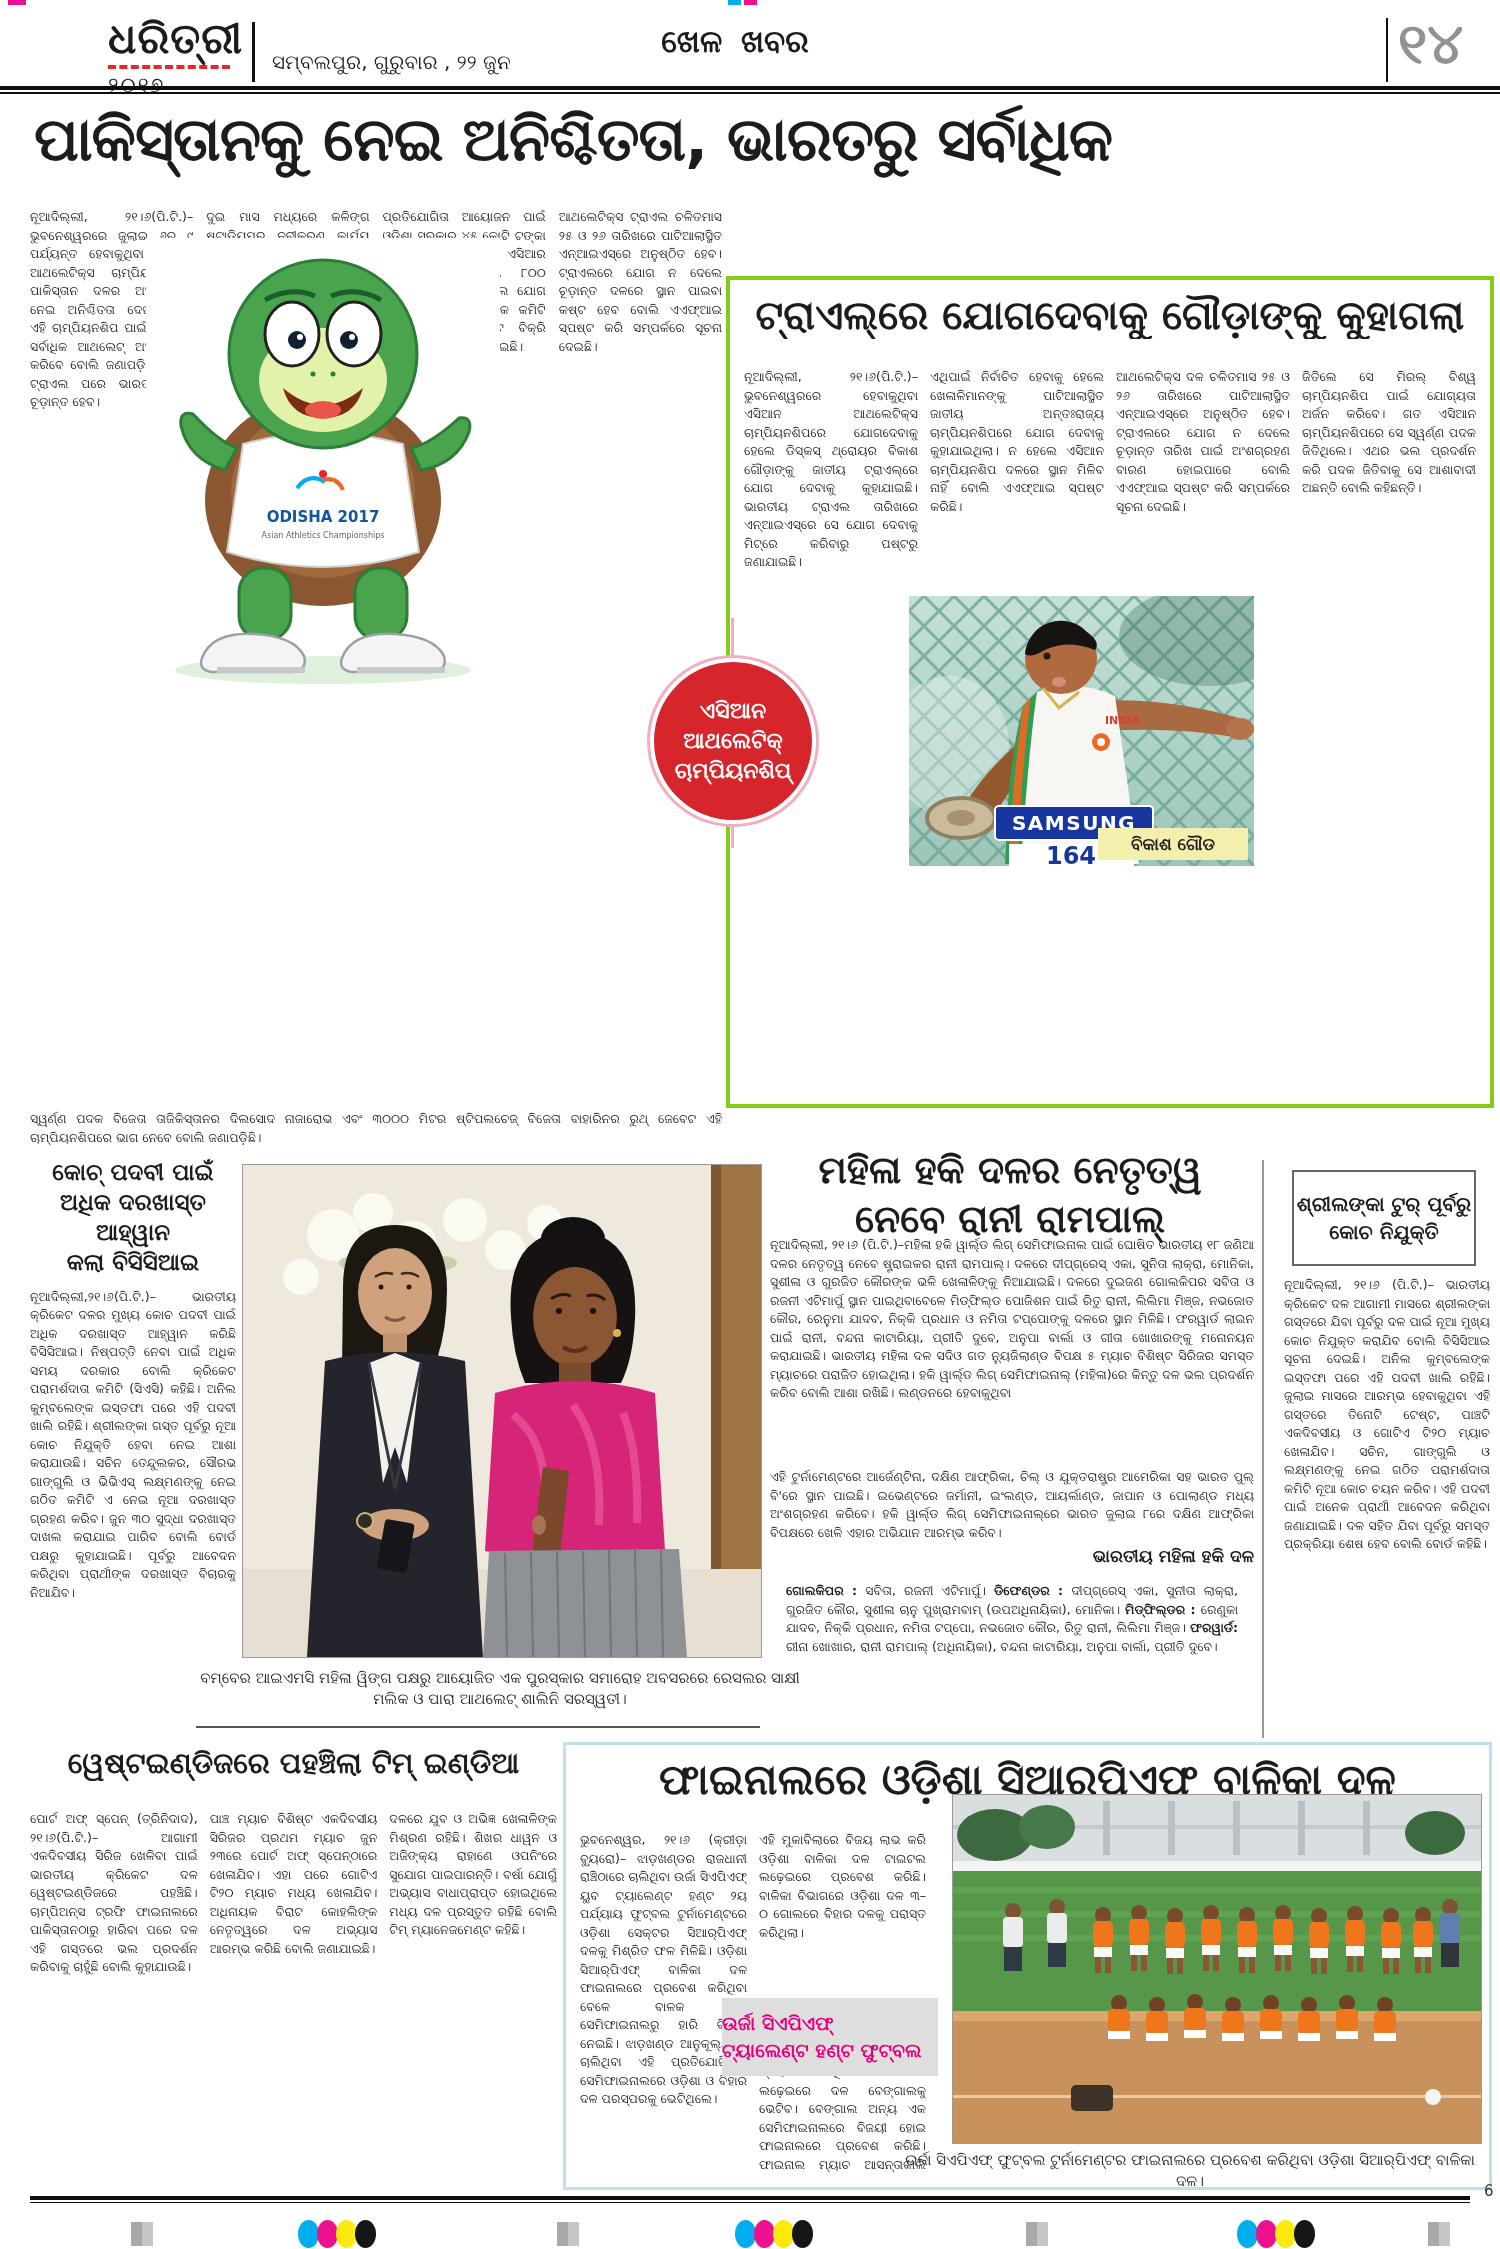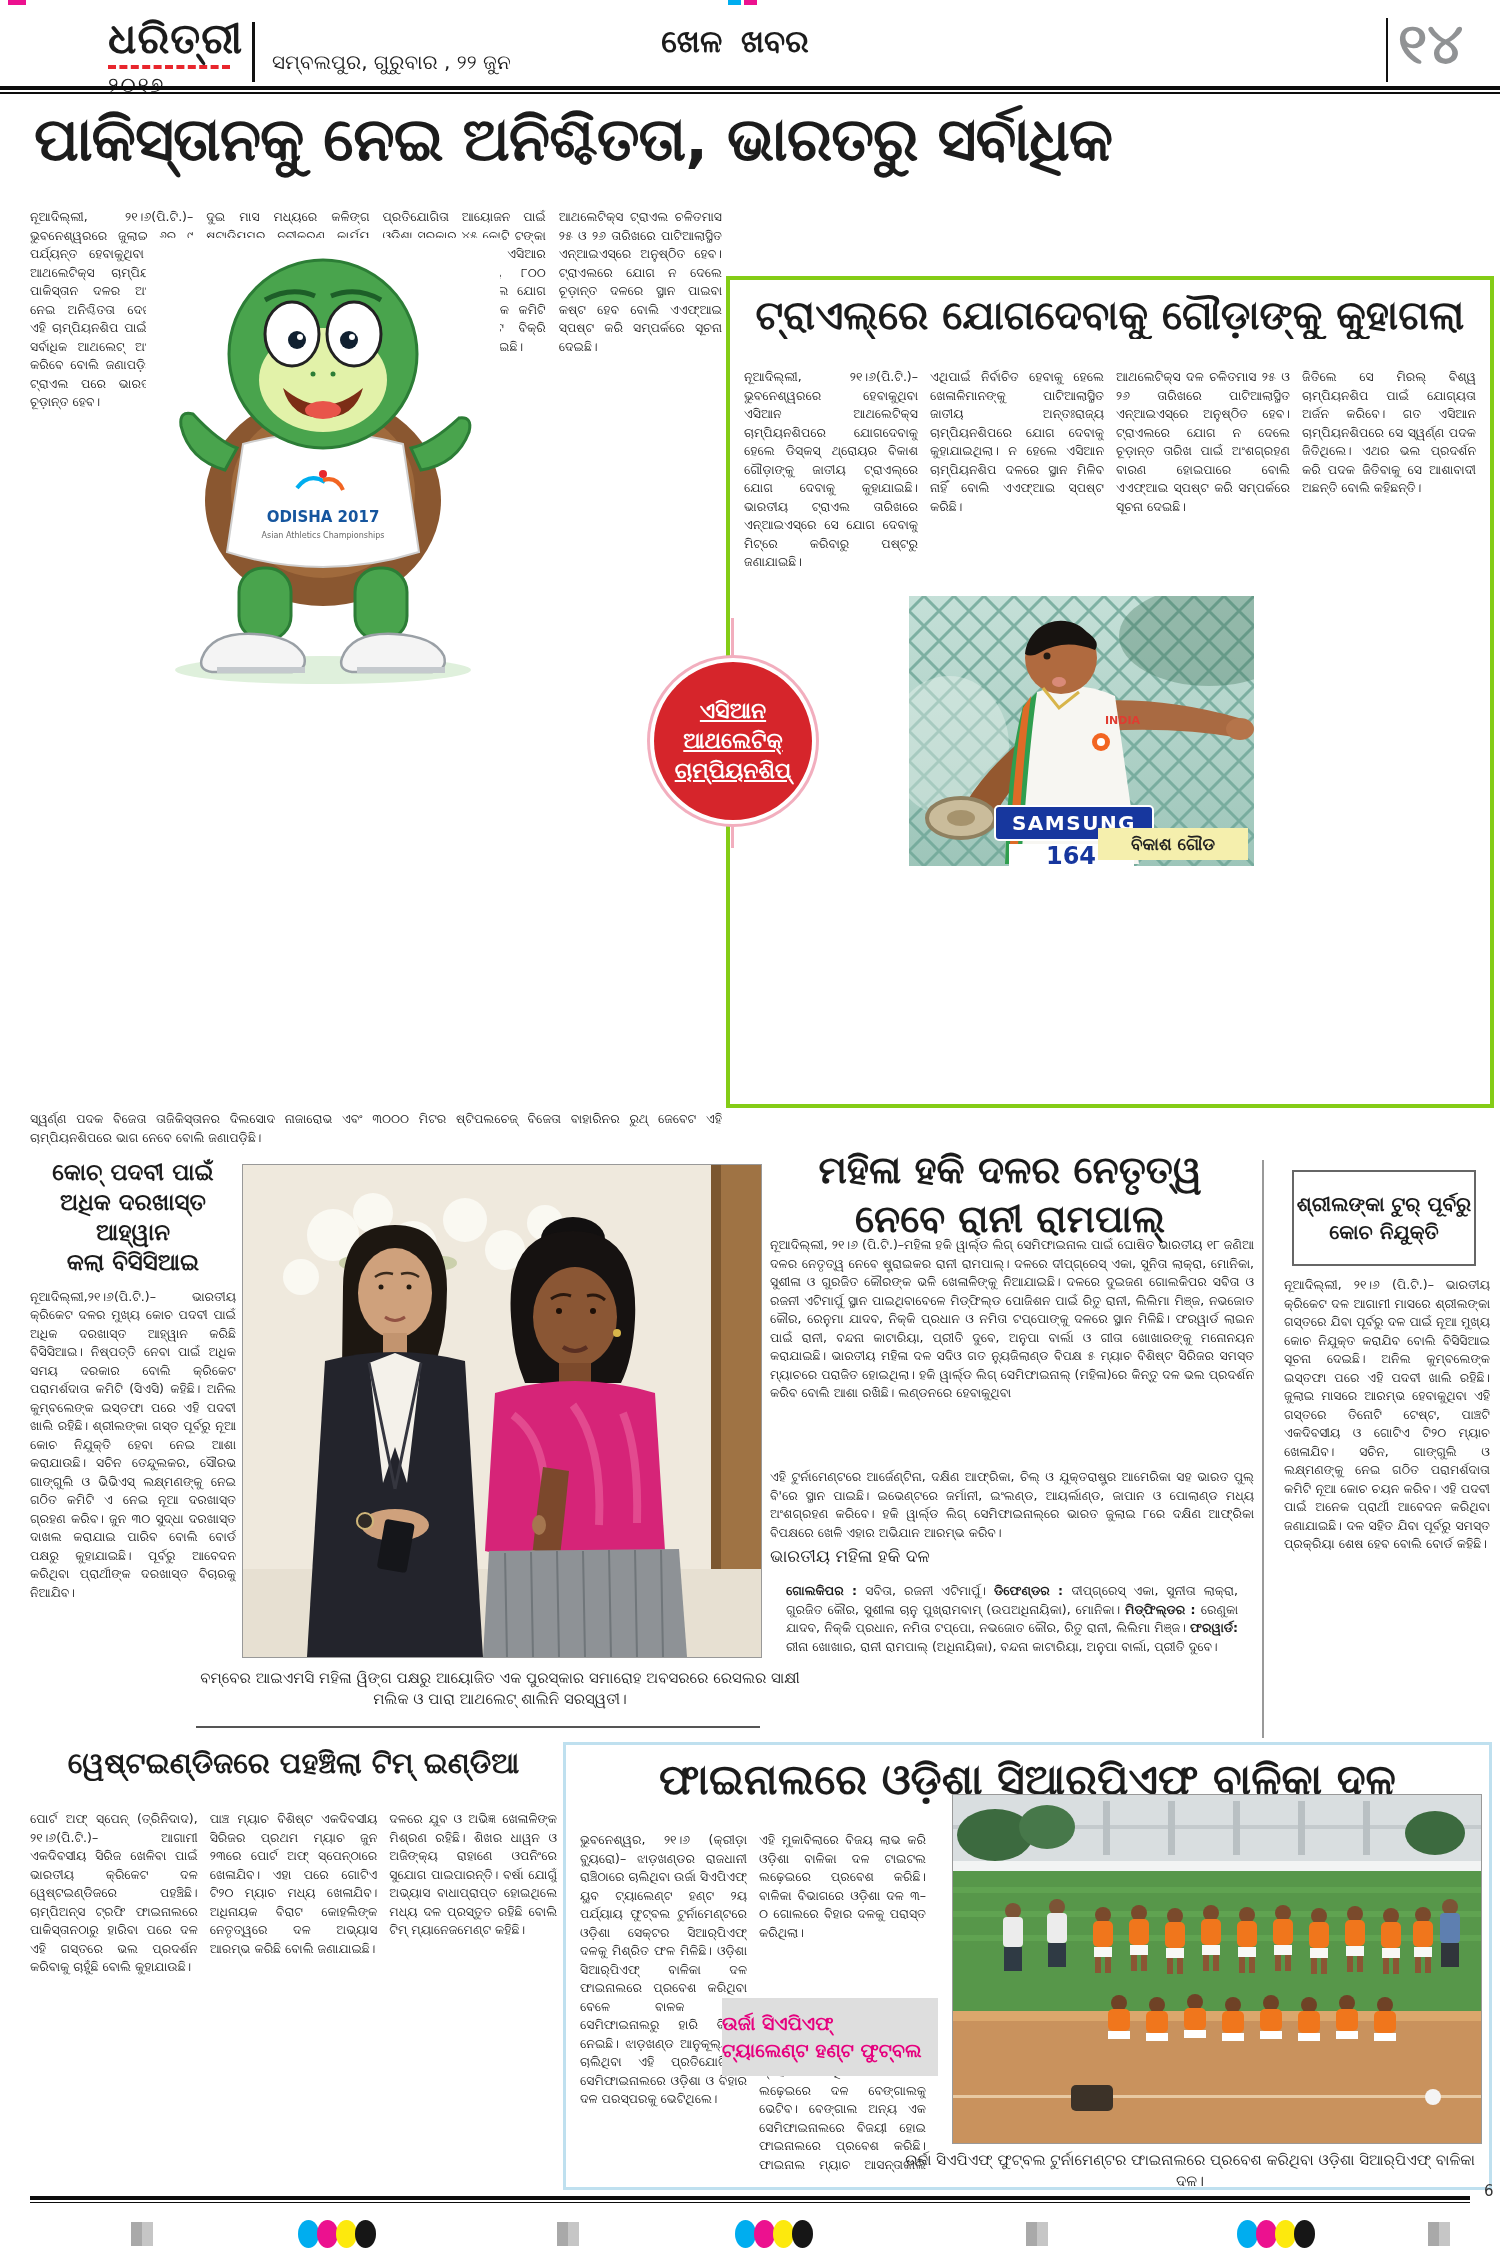--- a/index.html
+++ b/index.html
@@ -24,36 +24,36 @@
   .cols{display:flex;}
   .cols > div{flex:1;}
   .gap13{gap:13px;} .gap12{gap:12px;} .gap16{gap:16px;}
   
   .pink-box{border:4px solid #84cc16;}
   .box-headline{font-size:40px;font-weight:bold;text-align:center;white-space:nowrap;overflow:hidden;}
   
   .circle-badge{width:158px;height:158px;border-radius:50%;background:#d6252b;color:#fff;
      display:flex;align-items:center;justify-content:center;text-align:center;
      font-size:22px;font-weight:bold;line-height:1.35;
-     box-shadow:0 0 0 4px #fff,0 0 0 7px #f2aebe;z-index:6;text-decoration:underline;}
+     box-shadow:0 0 0 4px #fff,0 0 0 7px #f2aebe;z-index:6;}
   .pink-vline{width:3px;background:#f2aebe;z-index:5;}
   
   .photo{overflow:hidden;background:#ddd;}
   .photo svg{display:block;}
   .photo-border{border:1px solid #999;}
   .caption-tag{background:#f5efad;color:#222;font-size:17px;font-weight:bold;
      display:flex;align-items:center;justify-content:center;z-index:4;}
   .photo-caption{font-size:15px;line-height:1.4;text-align:center;}
   .sep-line{height:2px;background:#555;}
   
   .h-small{font-size:23px;font-weight:bold;line-height:1.3;text-align:center;}
   .h-mid{font-size:38px;font-weight:bold;line-height:1.3;text-align:center;}
   .h-mid2{font-size:29px;font-weight:bold;text-align:center;white-space:nowrap;overflow:hidden;}
   .h-box{font-size:20px;font-weight:bold;text-align:center;line-height:1.4;}
-  .team-subhead{font-size:17px;font-weight:normal;text-align:left;margin:4px 0 2px 0;}
+  .team-subhead{font-size:17px;font-weight:bold;text-align:right;margin:4px 0 2px 0;}
   .v-rule{width:2px;background:#999;}
   .lanka-box{border:2px solid #666;display:flex;align-items:center;justify-content:center;}
   
   .blue-box{border:3px solid #bfe0ef;}
   .blue-headline{font-size:42px;font-weight:bold;text-align:center;white-space:nowrap;overflow:hidden;}
   .gray-box{background:#dedede;color:#e6007e;font-size:19px;font-weight:bold;line-height:1.4;
      display:flex;align-items:center;z-index:4;}
   
   .reg-square{width:22px;height:24px;background:linear-gradient(90deg,#a9a9a9 50%,#c6c6c6 50%);}
   .cmyk{display:flex;}

